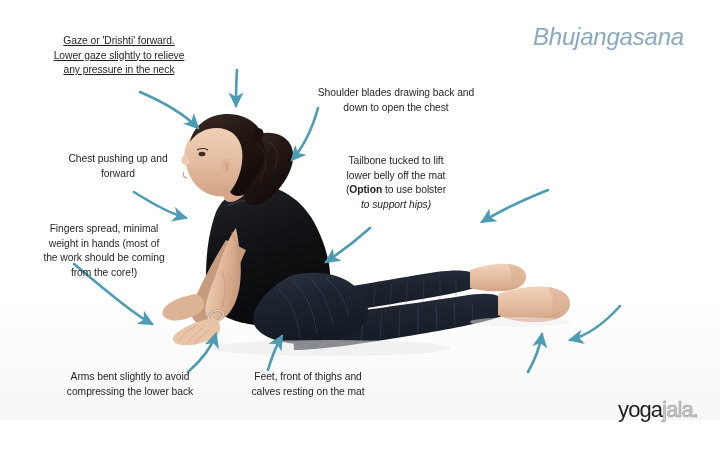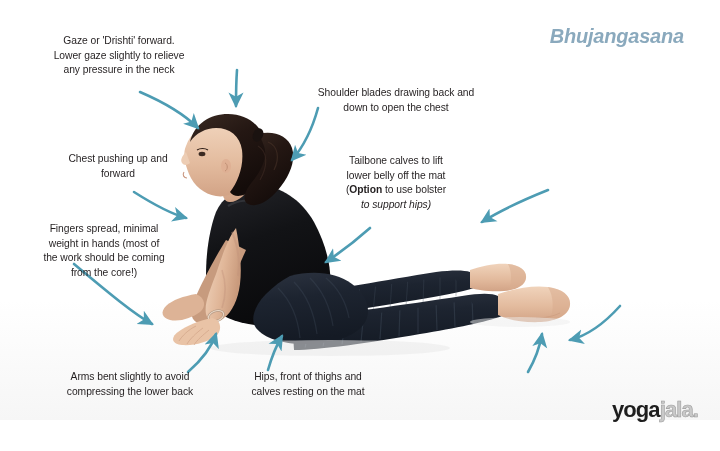--- a/index.html
+++ b/index.html
@@ -39,37 +39,37 @@
   }
   #pose-title {
     font-size: 25px;
     font-weight: 700;
     color: #1b1b1b;
     letter-spacing: -0.4px;
     line-height: 30px;
     font-family: "Liberation Sans", sans-serif;
   }
   #pose-sanskrit {
-    font-size: 20px;
+    font-size: 24px;
     font-style: italic;
-    font-weight: 700;
+    font-weight: 400;
     color: #8aa9bd;
     letter-spacing: -0.2px;
     line-height: 25px;
     margin-top: 2px;
     font-family: "Liberation Sans", sans-serif;
   }
 
   
   #logo {
     position: absolute;
     right: 22px;
     bottom: 28px;
     font-size: 22px;
-    font-weight: 700;
+    font-weight: 400;
     letter-spacing: -0.9px;
     font-family: "Liberation Sans", sans-serif;
     white-space: nowrap;
   }
   #logo .lg-dark { color: #1d1d1d; }
   #logo .lg-light {
     color: #c9c9c9;
     -webkit-text-stroke: 0.6px #9d9d9d;
   }
 
@@ -283,49 +283,49 @@
       <path d="M268,370 C272,356 276,346 282,336"></path>
 
       <path d="M528,372 C536,358 540,346 542,334"></path>
     </g>
   </svg>
 
   <div id="title-block">
     <div id="pose-sanskrit">Bhujangasana</div>
   </div>
 
-  <div class="anno" style="left:26px;  top:34px;  width:186px;">Gaze or 'Drishti' forward.
+  <div class="anno" style="left:26px;  top:34px;  width:186px;text-decoration:underline;">Gaze or 'Drishti' forward.
 Lower gaze slightly to relieve
 any pressure in the neck</div>
 
 
   <div class="anno" style="left:36px;  top:152px; width:164px;">Chest pushing up and
 forward</div>
 
   <div class="anno" style="left:292px; top:86px;  width:208px;">Shoulder blades drawing back and
 down to open the chest</div>
 
   <div style="position:absolute; left:328px; top:154px; width:136px; text-align:center;">
-    <div class="anno" style="position:static;">Tailbone calves to lift</div>
+    <div class="anno" style="position:static;">Tailbone tucked to lift</div>
     <div class="anno" style="position:static;">lower belly off the mat</div>
     <div class="anno" style="position:static;"><span>(</span><b>Option</b><span> to use bolster</span></div>
     <div class="anno" style="position:static;font-style:italic;">to support hips)</div>
   </div>
 
 
   <div class="anno" style="left:24px;  top:222px; width:160px;">Fingers spread, minimal
 weight in hands (most of
 the work should be coming
 from the core!)</div>
 
 
   <div class="anno" style="left:36px;  top:370px; width:188px;">Arms bent slightly to avoid
 compressing the lower back</div>
 
-  <div class="anno" style="left:230px; top:370px; width:156px;">Hips, front of thighs and
+  <div class="anno" style="left:230px; top:370px; width:156px;">Feet, front of thighs and
 calves resting on the mat</div>
 
 
   <div id="logo">
     <span class="lg-dark">yoga</span><span class="lg-light">jala.</span>
   </div>
 
 </div>
 
 </body></html>

